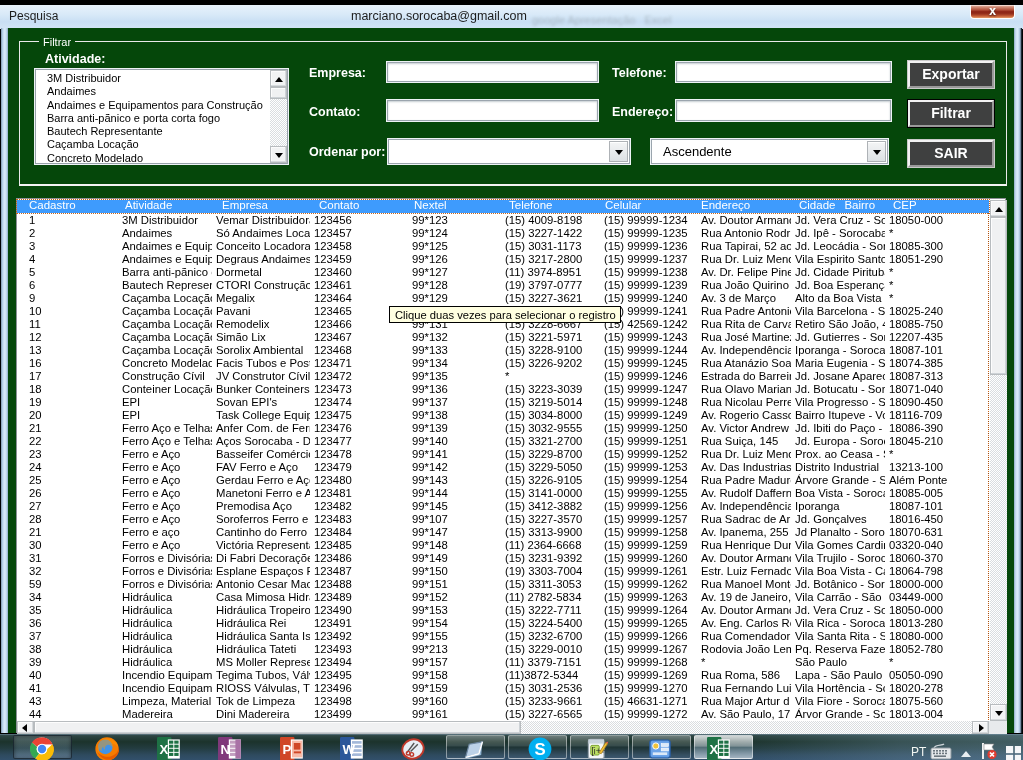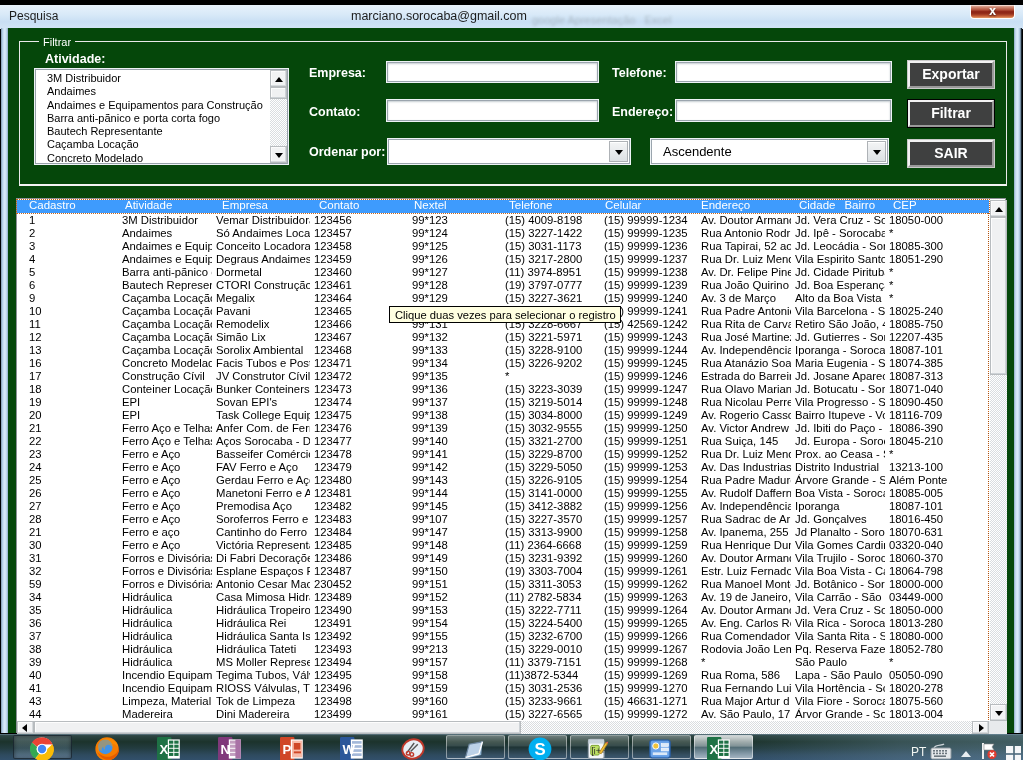--- a/index.html
+++ b/index.html
@@ -424,21 +424,21 @@
 <span class="c" style="left:297px;top:366px;width:94px">123487</span>
 <span class="c" style="left:395px;top:366px;width:89px">99*150</span>
 <span class="c" style="left:488px;top:366px;width:95px">(19) 3303-7004</span>
 <span class="c" style="left:587px;top:366px;width:93px">(15) 99999-1261</span>
 <span class="c" style="left:684px;top:366px;width:90px">Estr. Luiz Fernado</span>
 <span class="c" style="left:778px;top:366px;width:90px">Vila Boa Vista - Ca</span>
 <span class="c" style="left:872px;top:366px;width:100px">18064-798</span>
 <span class="c" style="left:12px;top:379px;width:89px">59</span>
 <span class="c" style="left:105px;top:379px;width:90px">Forros e Divisórias</span>
 <span class="c" style="left:199px;top:379px;width:94px">Antonio Cesar Mach</span>
-<span class="c" style="left:297px;top:379px;width:94px">230452</span>
+<span class="c" style="left:297px;top:379px;width:94px">123488</span>
 <span class="c" style="left:395px;top:379px;width:89px">99*151</span>
 <span class="c" style="left:488px;top:379px;width:95px">(15) 3311-3053</span>
 <span class="c" style="left:587px;top:379px;width:93px">(15) 99999-1262</span>
 <span class="c" style="left:684px;top:379px;width:90px">Rua Manoel Monteir</span>
 <span class="c" style="left:778px;top:379px;width:90px">Jd. Botânico - Sor</span>
 <span class="c" style="left:872px;top:379px;width:100px">18000-000</span>
 <span class="c" style="left:12px;top:392px;width:89px">34</span>
 <span class="c" style="left:105px;top:392px;width:90px">Hidráulica</span>
 <span class="c" style="left:199px;top:392px;width:94px">Casa Mimosa Hidrá</span>
 <span class="c" style="left:297px;top:392px;width:94px">123489</span>

